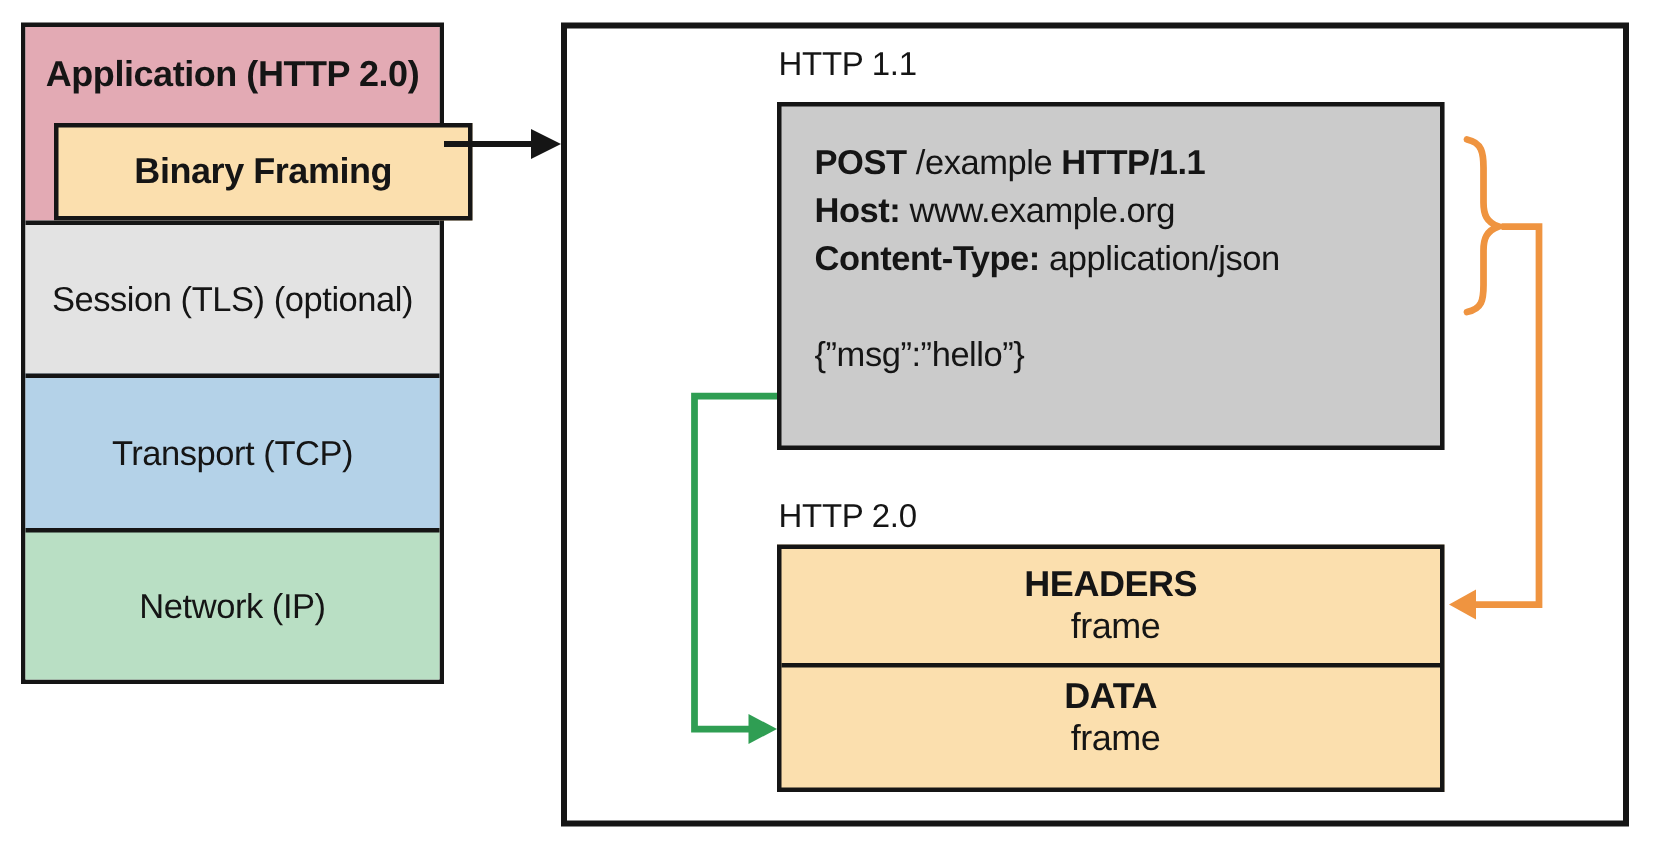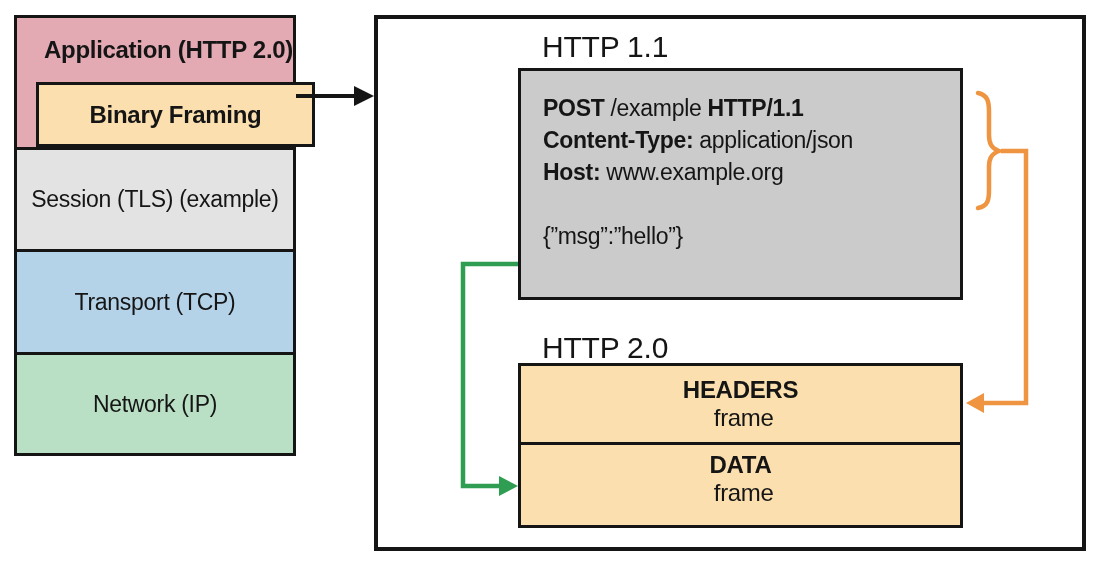--- a/index.html
+++ b/index.html
@@ -9,42 +9,42 @@
     color:var(--ink,#151515); letter-spacing:-0.3px; overflow:hidden;
   }
   .bold { font-weight:700; }
 
   
   .stack {
     position:absolute; left:14px; top:15px; width:282px; height:441px;
     border:3px solid var(--ink,#151515); box-sizing:border-box; background:#fff;
   }
   .sec { position:relative; width:100%; box-sizing:border-box; font-size:23px; }
-  .sec-app { height:129px; background:var(--pink,#e3aab4); text-align:right; }
+  .sec-app { height:129px; background:var(--pink,#e3aab4); text-align:center; }
   .app-label { padding-top:18px; font-size:24px; }
   .bf-box {
     position:absolute; left:19px; top:64px; width:279px; height:65px;
     border:3px solid var(--ink,#151515); box-sizing:border-box;
     background:var(--cream,#fbdfae);
     display:flex; align-items:center; justify-content:center; font-size:24px;
   }
   .sec-session  { height:102px; background:var(--session,#e3e3e3); }
   .sec-transport{ height:103px; background:var(--blue,#b4d2e8); }
   .sec-network  { height:101px; background:var(--mint,#b9dfc4); }
   .sec-session, .sec-transport, .sec-network {
     border-top:3px solid var(--ink,#151515);
     display:flex; align-items:center; justify-content:center;
   }
 
   
   .rightbox {
     position:absolute; left:374px; top:15px; width:712px; height:536px;
     border:4px solid var(--ink,#151515); box-sizing:border-box; background:#fff;
   }
-  .panel-label { position:absolute; font-size:30px; letter-spacing:-0.2px;margin-left:23px; }
+  .panel-label { position:absolute; font-size:22px; letter-spacing:-0.2px; }
   .label-http1 { left:141px; top:11px; }
   .label-http2 { left:141px; top:312px; }
 
   .request-box {
     position:absolute; left:140px; top:49px; width:445px; height:232px;
     border:3px solid var(--ink,#151515); box-sizing:border-box;
     background:var(--request,#cbcbcb);
     padding:21px 0 0 22px; font-size:23px;
   }
   .rline { line-height:32px; white-space:pre; }
@@ -77,38 +77,38 @@
 <div class="canvas">
 
   <div class="stack">
     <div class="sec sec-app">
       <div class="app-label bold">Application (HTTP 2.0)</div>
       <div class="bf-box">
         <span class="bold">Binary Framing</span>
       </div>
     </div>
     <div class="sec sec-session">
-      <span>Session (TLS) (example)</span>
+      <span>Session (TLS) (optional)</span>
     </div>
     <div class="sec sec-transport">
       <span>Transport (TCP)</span>
     </div>
     <div class="sec sec-network">
       <span>Network (IP)</span>
     </div>
   </div>
 
   <div class="rightbox">
 
     <div class="panel-label label-http1">HTTP 1.1</div>
 
     <div class="request-box">
       <div class="rline"><span class="bold">POST</span><span> /example </span><span class="bold">HTTP/1.1</span></div>
+      <div class="rline"><span class="bold">Host:</span><span> www.example.org</span></div>
       <div class="rline"><span class="bold">Content-Type:</span><span> application/json</span></div>
-      <div class="rline"><span class="bold">Host:</span><span> www.example.org</span></div>
       <div class="rgap"></div>
       <div class="rline">{”msg”:”hello”}</div>
     </div>
 
     <div class="panel-label label-http2">HTTP 2.0</div>
 
     <div class="frames-box">
       <div class="frame-row"><span class="bold">HEADERS</span><span> frame</span></div>
       <div class="frame-row last"><span class="bold">DATA</span><span> frame</span></div>
     </div>

